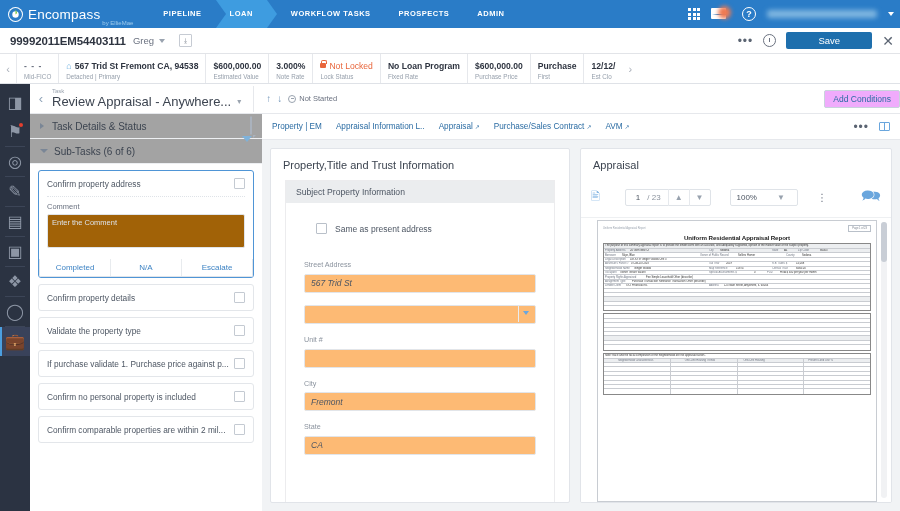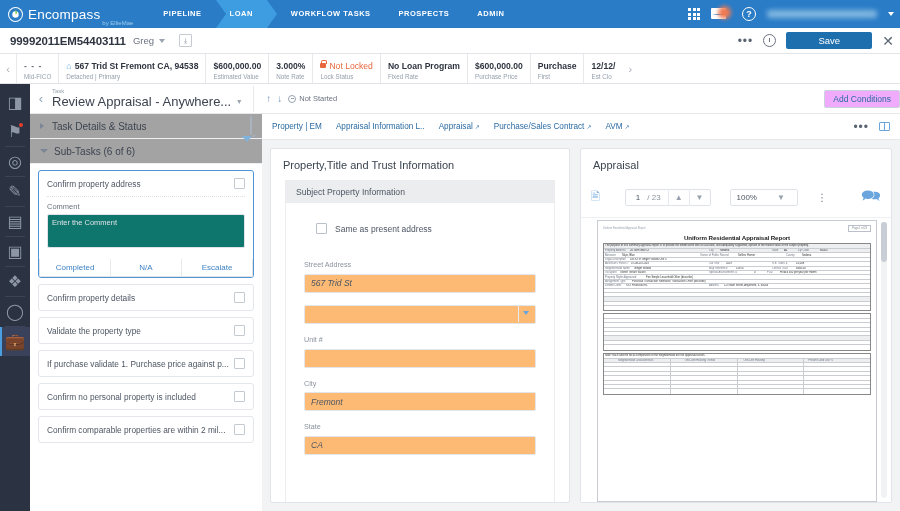--- a/index.html
+++ b/index.html
@@ -164,21 +164,21 @@
   .st-card.active { border:1.4px solid #4f95d6; }
   .st-head { display:flex; align-items:center; padding:7px 8px; }
   .st-text { font-size:8.3px; color:#4d5663; white-space:nowrap; overflow:hidden; text-overflow:ellipsis; }
   .st-check {
     margin-left:auto; width:11px; height:11px; border:1px solid #c4cad2; border-radius:1px; background:#fff; flex:none; cursor:pointer;
   }
   .st-dash { border-top:1px dotted #dfe3e8; margin:0 8px; }
   .st-body { padding:5px 8px 7px 8px; }
   .cmt-lab { font-size:7.5px; color:#6b7280; margin-bottom:3px; }
   .cmt-area {
-    width:100%; height:34px; border:1px solid #e0e4e9; border-radius:2px; background:#0f766e;
+    width:100%; height:34px; border:1px solid #e0e4e9; border-radius:2px; background:#a16207;
     font-size:7.5px; color:#c9ced6; padding:3px 4px; resize:none; font-family:"Liberation Sans", sans-serif;
   }
   .cmt-area::placeholder{ color:#dde1e6; }
   .st-actions { display:flex; border:1px solid #e0e4e9; border-top:none; border-radius:0 0 2px 2px; }
   .st-act {
     flex:1; text-align:center; font-size:8px; color:#3d83c4; padding:4px 0; border-left:1px solid #e8ebee; cursor:pointer;
   }
   .st-act:first-child{ border-left:none; }
 
   

